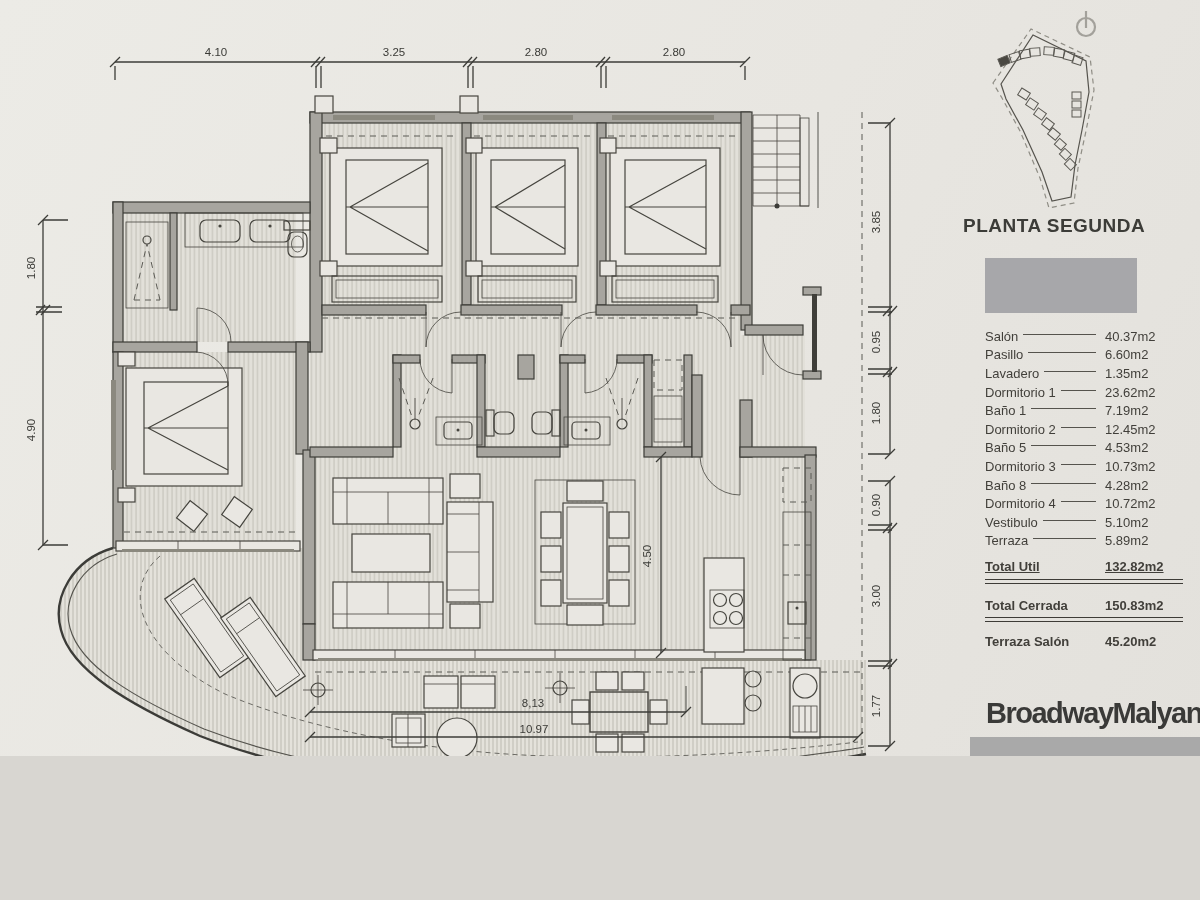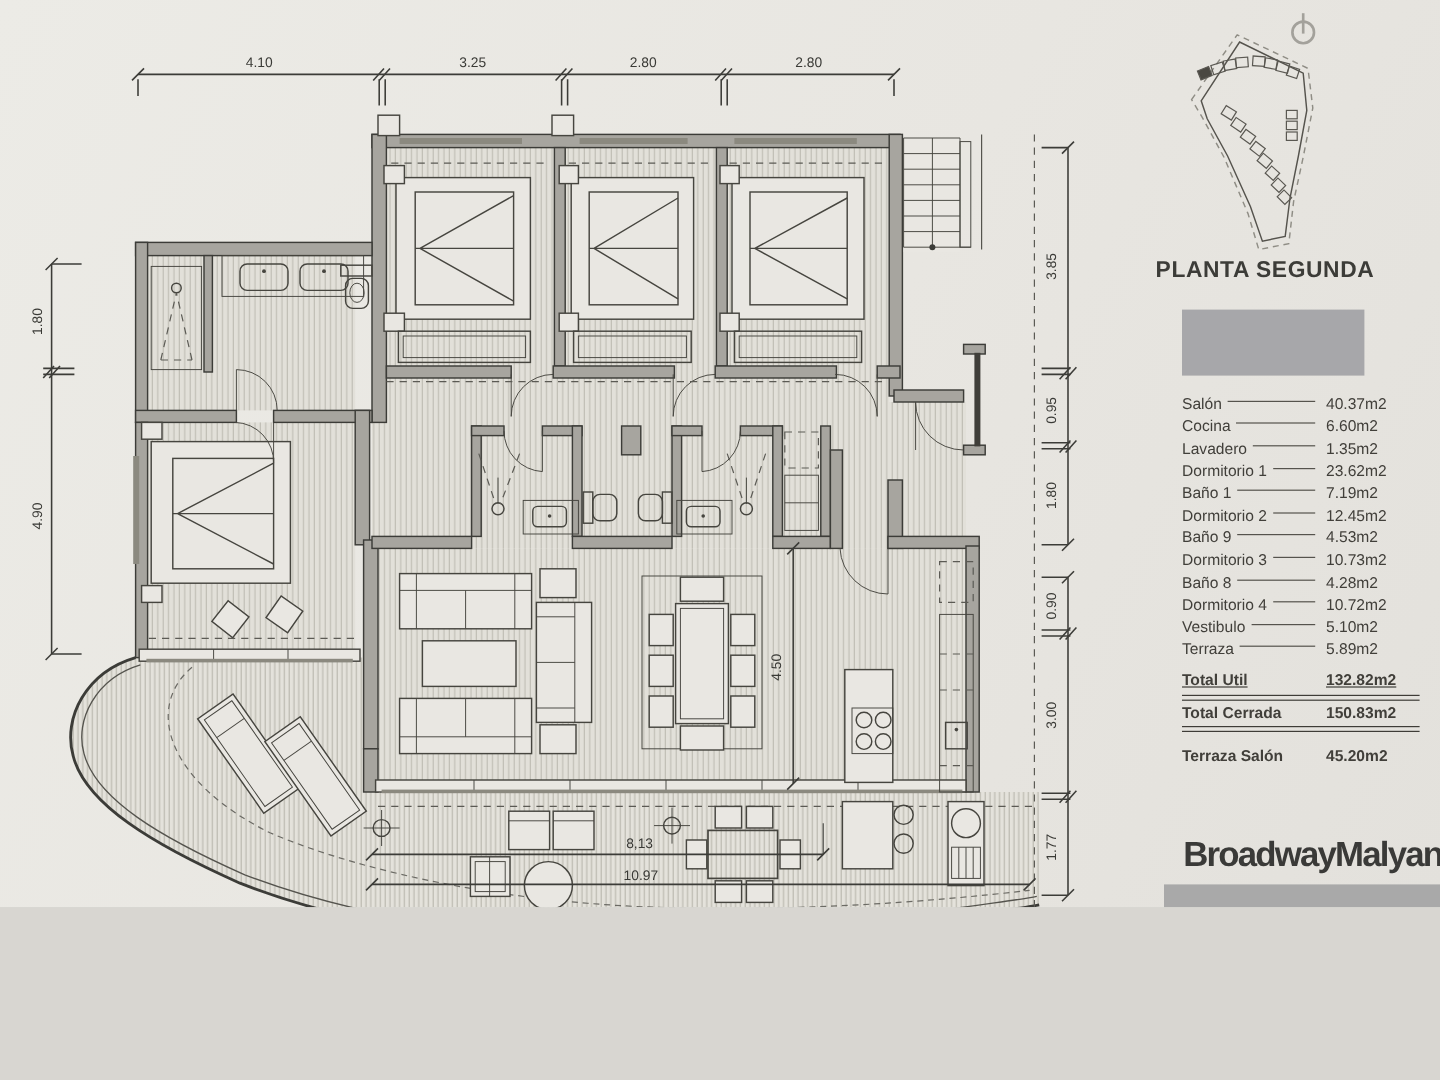--- a/index.html
+++ b/index.html
@@ -22,21 +22,21 @@
   .ptitle{position:absolute;left:963px;top:215px;font-weight:700;font-size:19px;
           letter-spacing:.5px;color:#3c3c38;}
   .sched{position:absolute;left:985px;top:327px;width:198px;}
   .row{display:flex;align-items:center;height:18.6px;font-size:13px;color:#413f3a;}
   .rn{white-space:nowrap;}
   .ld{flex:1;border-bottom:1.2px solid #55534d;margin:0 9px 4px 5px;min-width:8px;}
   .sp{flex:1;}
   .rv{width:78px;flex:none;}
   .b{font-weight:700;}
   .dline{height:3px;border-top:1.3px solid #3e3c37;border-bottom:1.3px solid #3e3c37;margin-top:3px;}
-  .mt7{margin-top:7px;text-decoration:underline;} .mt12{} .mt10{margin-top:10px;}
+  .mt7{margin-top:7px;text-decoration:underline;} .mt12{margin-top:12px;} .mt10{margin-top:10px;}
   .logo{position:absolute;left:986px;top:697px;font-weight:700;font-size:29px;
         letter-spacing:-1.5px;color:#3a3a38;white-space:nowrap;}
 </style>
 </head>
 <body>
 
 <div class="page">
 
 <svg width="1200" height="900" viewBox="0 0 1200 900">
   <defs>
@@ -453,21 +453,21 @@
 
 <div class="ptitle">PLANTA SEGUNDA</div>
 
 <div class="sched">
   <div class="row">
         <span class="rn">Salón</span>
         <span class="ld"></span>
         <span class="rv">40.37m2</span>
       </div>
   <div class="row">
-        <span class="rn">Cocina</span>
+        <span class="rn">Pasillo</span>
         <span class="ld"></span>
         <span class="rv">6.60m2</span>
       </div>
   <div class="row">
         <span class="rn">Lavadero</span>
         <span class="ld"></span>
         <span class="rv">1.35m2</span>
       </div>
   <div class="row">
         <span class="rn">Dormitorio 1</span>
@@ -478,21 +478,21 @@
         <span class="rn">Baño 1</span>
         <span class="ld"></span>
         <span class="rv">7.19m2</span>
       </div>
   <div class="row">
         <span class="rn">Dormitorio 2</span>
         <span class="ld"></span>
         <span class="rv">12.45m2</span>
       </div>
   <div class="row">
-        <span class="rn">Baño 9</span>
+        <span class="rn">Baño 5</span>
         <span class="ld"></span>
         <span class="rv">4.53m2</span>
       </div>
   <div class="row">
         <span class="rn">Dormitorio 3</span>
         <span class="ld"></span>
         <span class="rv">10.73m2</span>
       </div>
   <div class="row">
         <span class="rn">Baño 8</span>

